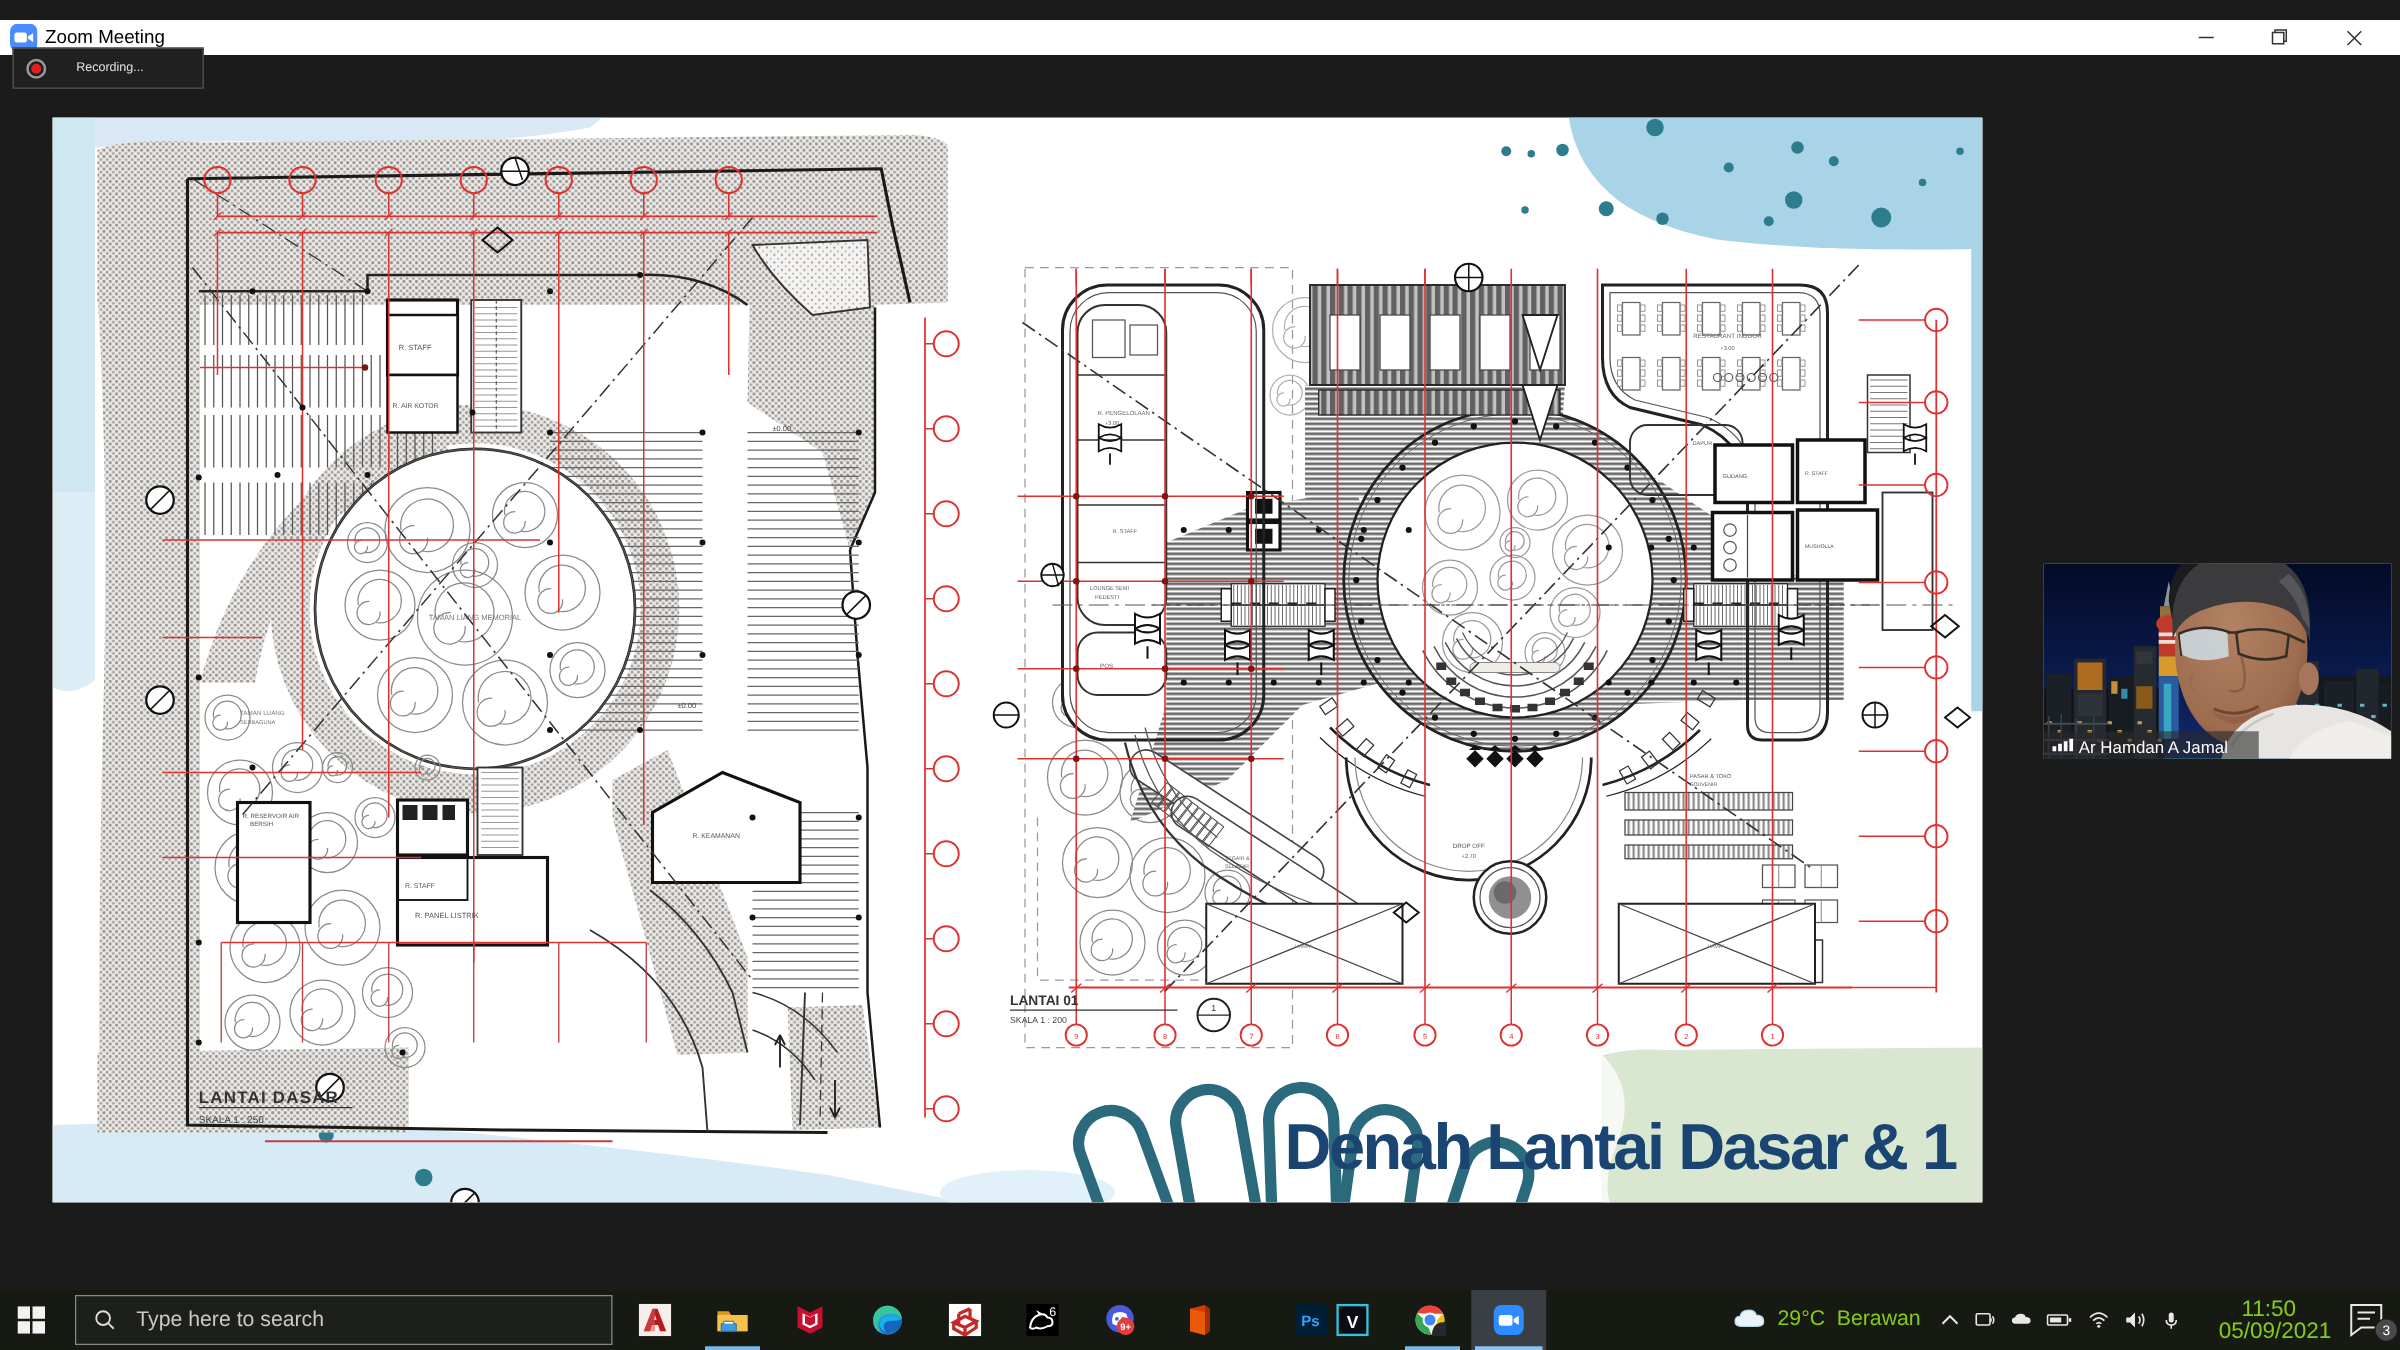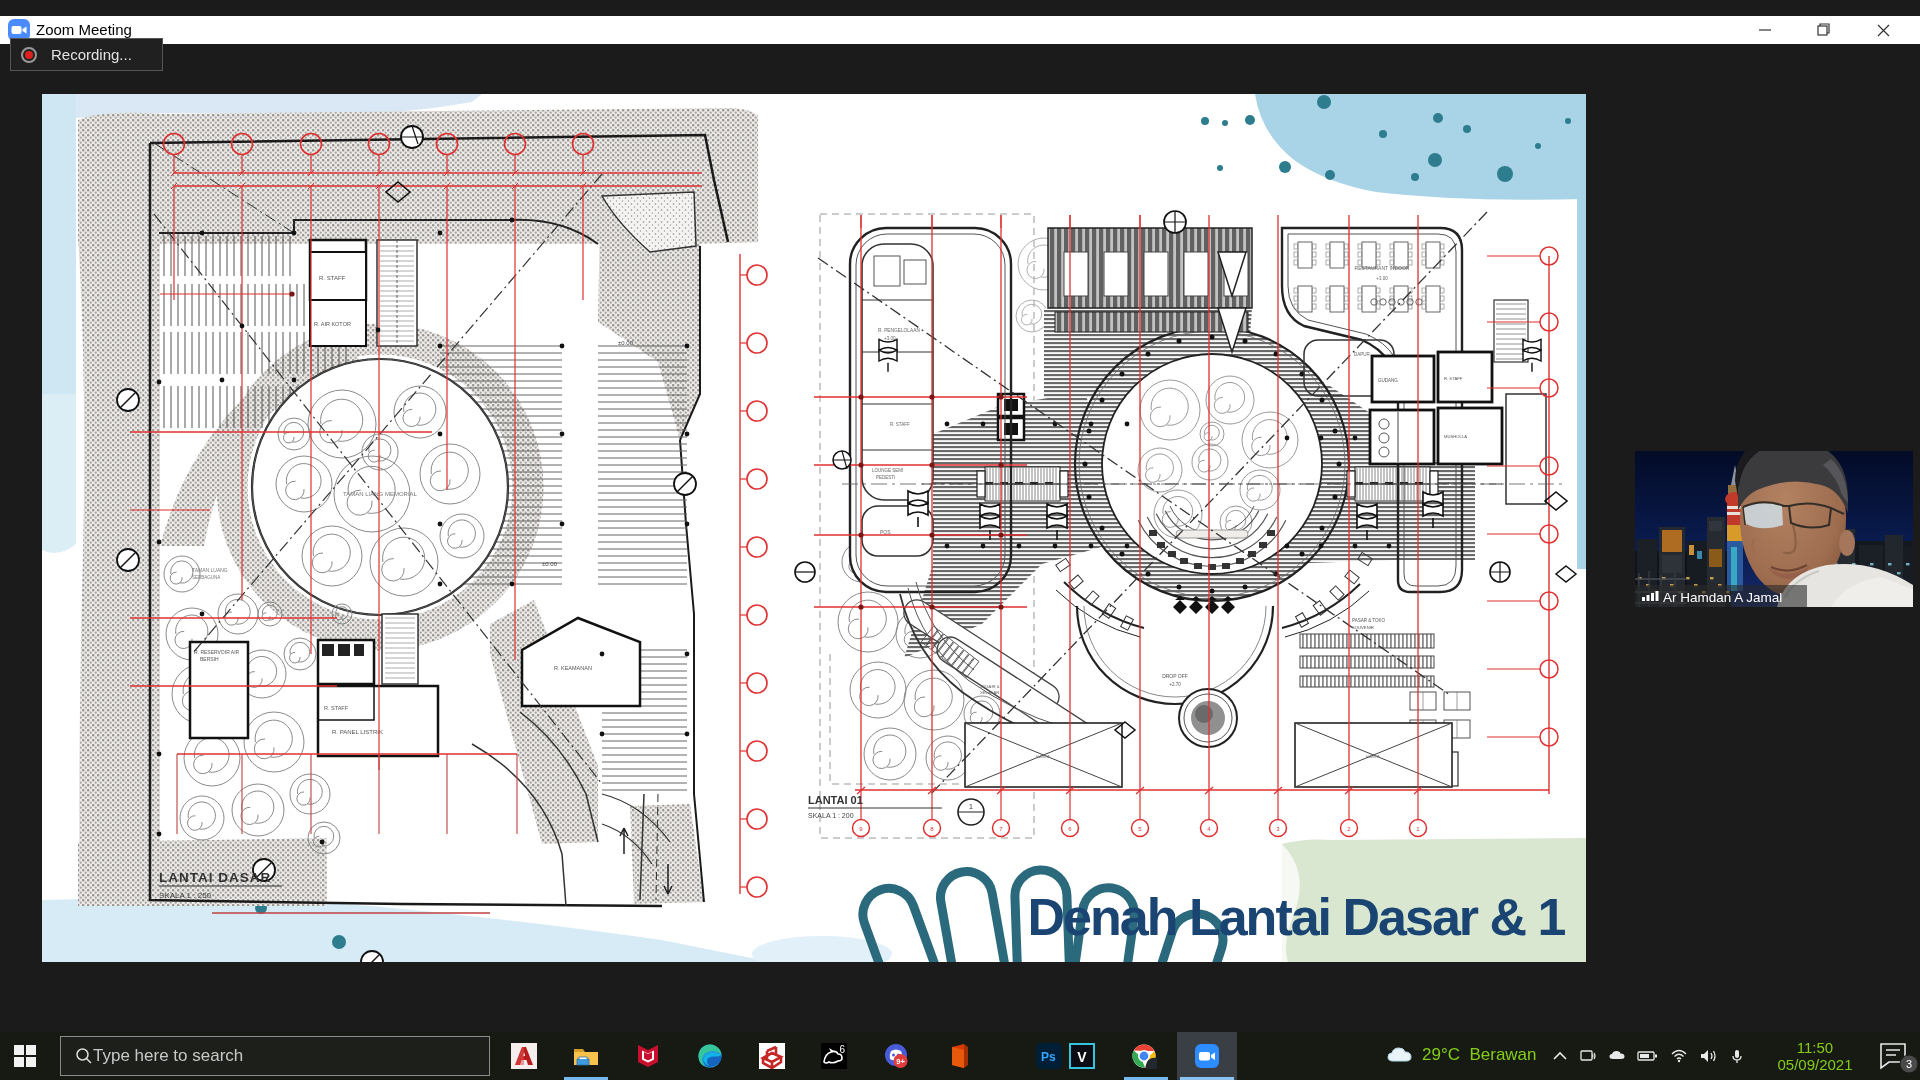--- a/index.html
+++ b/index.html
@@ -2,37 +2,37 @@
 <html><head><meta charset="utf-8"><style>
 *{margin:0;padding:0;box-sizing:border-box}
 html,body{width:1920px;height:1080px;overflow:hidden;background:#1b1b1b;font-family:"Liberation Sans",sans-serif}
 #titlebar{position:absolute;left:0;top:16px;width:1920px;height:28px;background:#fff}
 #titlebar .zi{position:absolute;left:8px;top:3px}
 #titlebar .tt{position:absolute;left:36px;top:5px;font-size:15px;color:#000}
 .wc{position:absolute;top:0;height:28px;width:46px}
 #rec{position:absolute;left:10px;top:38px;width:153px;height:33px;background:#202020;border:1px solid #555;display:flex;align-items:center}
 #rec .ring{width:16px;height:16px;border:2px solid #999;border-radius:50%;margin-left:10px;position:relative}
 #rec .ring i{position:absolute;left:2px;top:2px;width:8px;height:8px;background:#e02020;border-radius:50%}
-#rec span{color:#e2e2e2;font-size:15px;margin-left:14px}
+#rec span{color:#e2e2e2;font-size:10px;margin-left:24px}
 #slide{position:absolute;left:42px;top:94px;width:1544px;height:868px;background:#fff;overflow:hidden}
 #thumb{position:absolute;left:1635px;top:451px;width:278px;height:156px;background:#5eead4}
 #taskbar{position:absolute;left:0;top:1032px;width:1920px;height:48px;background:#171a13}
 #start{position:absolute;left:14px;top:13px}
 #search{position:absolute;left:60px;top:4px;width:430px;height:40px;background:#1c1f1a;border:1px solid #8a8a8a;display:flex;align-items:center}
 #search .mag{margin-left:14px;height:18px}
-#search span{color:#c8c8c8;font-size:17px;}
+#search span{color:#c8c8c8;font-size:17px;margin-left:16px}
 .ti{position:absolute;top:11px}
 #zslot{position:absolute;left:1177px;top:0;width:60px;height:48px;background:#3a3f46}
 .ul{position:absolute;top:45px;height:3px;background:#76b9ed}
 #tray{position:absolute;left:1380px;top:0;width:540px;height:48px;color:#84cc16}
 #tray .wx{position:absolute;left:5px;top:13px}
 #tray .wt{position:absolute;left:42px;top:13px;font-size:17px}
 .si{display:inline-block;vertical-align:middle}
 #sysic{position:absolute;left:172px;top:16px;display:flex;gap:11px;align-items:center}
-#clock{position:absolute;left:395px;top:7px;width:80px;text-align:center;font-size:15px;line-height:17px}
+#clock{position:absolute;left:395px;top:7px;width:80px;text-align:center;font-size:18px;line-height:17px}
 #notif{position:absolute;left:495px;top:4px}
 </style></head><body>
 <div id="titlebar">
   <span class="zi"><svg width="22" height="22" viewBox="0 0 22 22">
         <rect width="22" height="22" rx="6" fill="#4a8cff"></rect>
         <rect x="3.5" y="7" width="10" height="8" rx="2" fill="#fff"></rect>
         <path d="M14.5,10 L18.5,7.5 V14.5 L14.5,12 Z" fill="#fff"></path>
       </svg></span>
     <span class="tt">Zoom Meeting</span>
   <svg class="wc" style="right:132px" viewBox="0 0 46 28">

